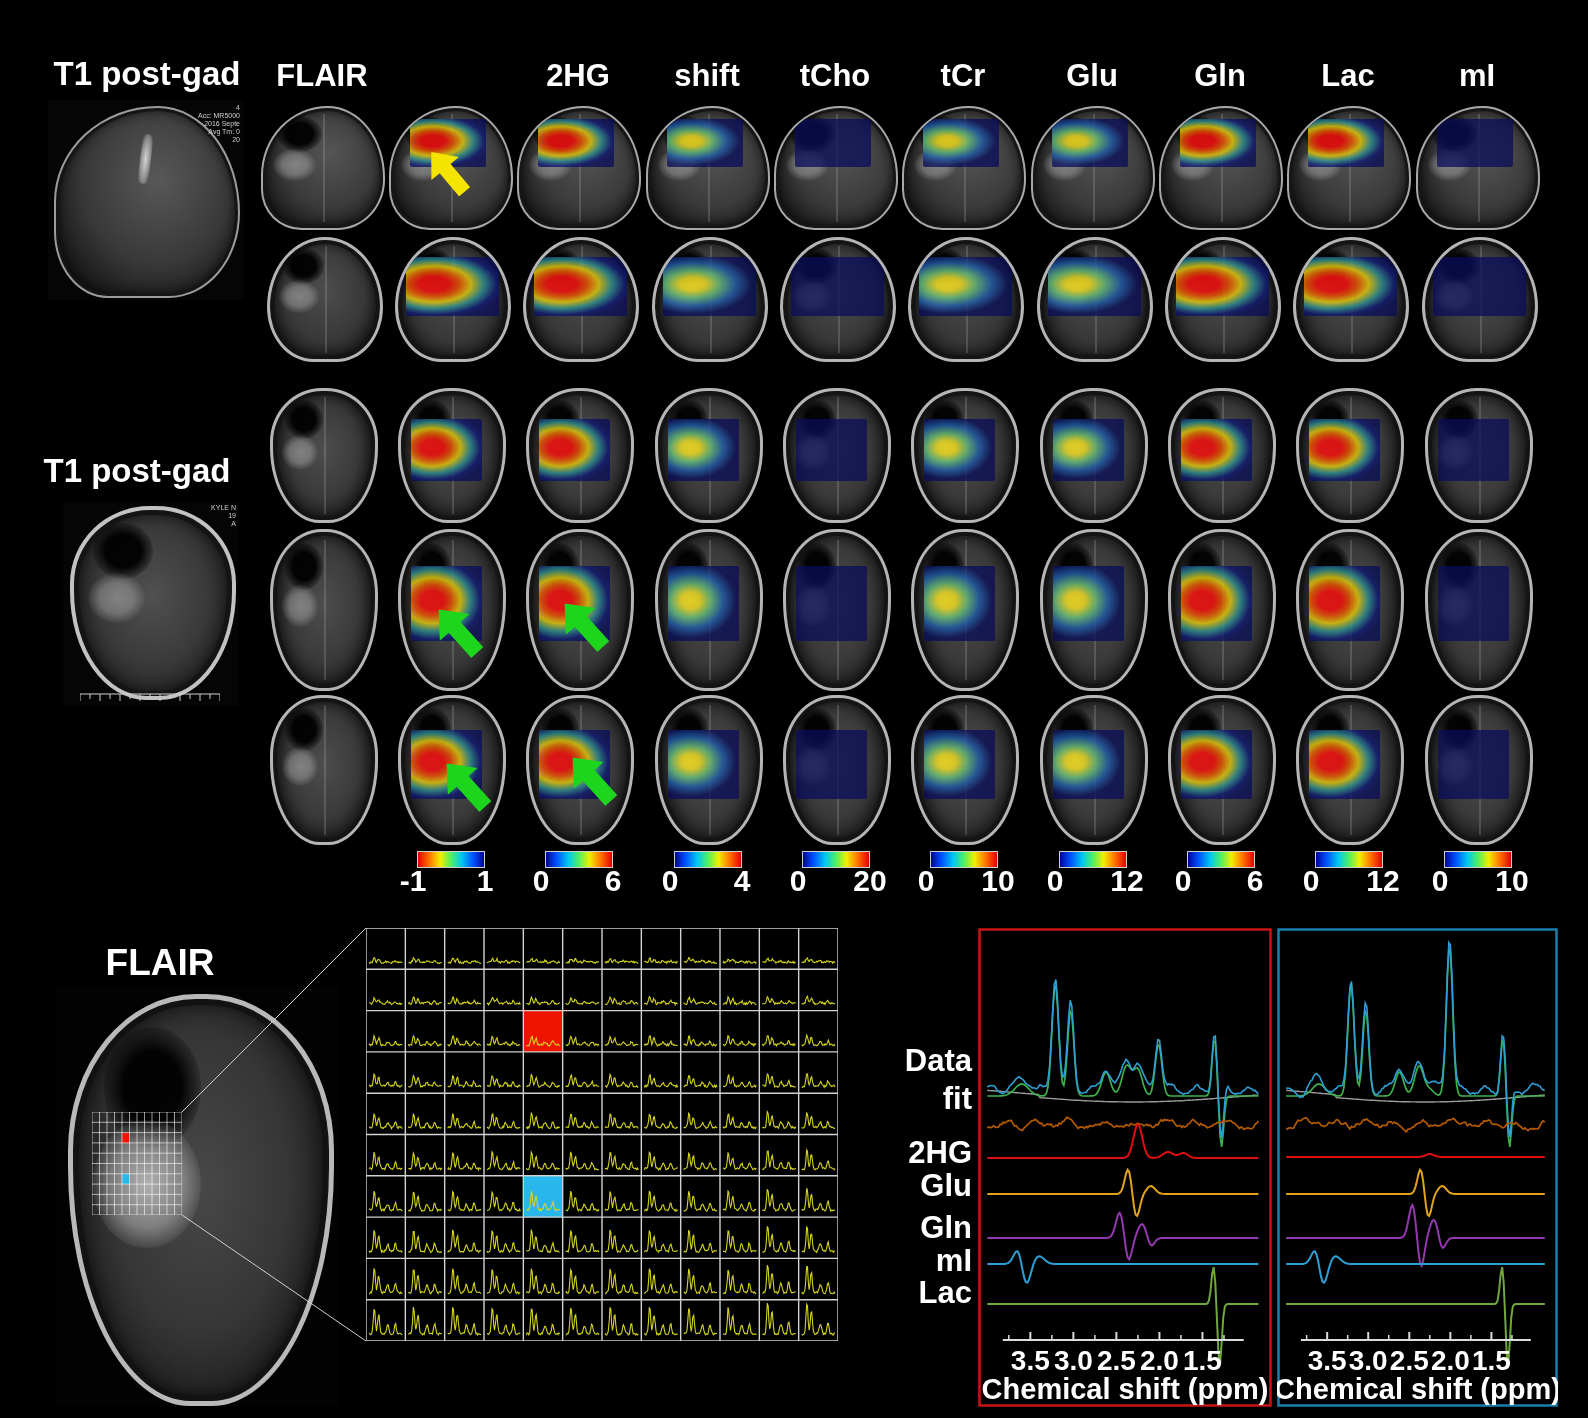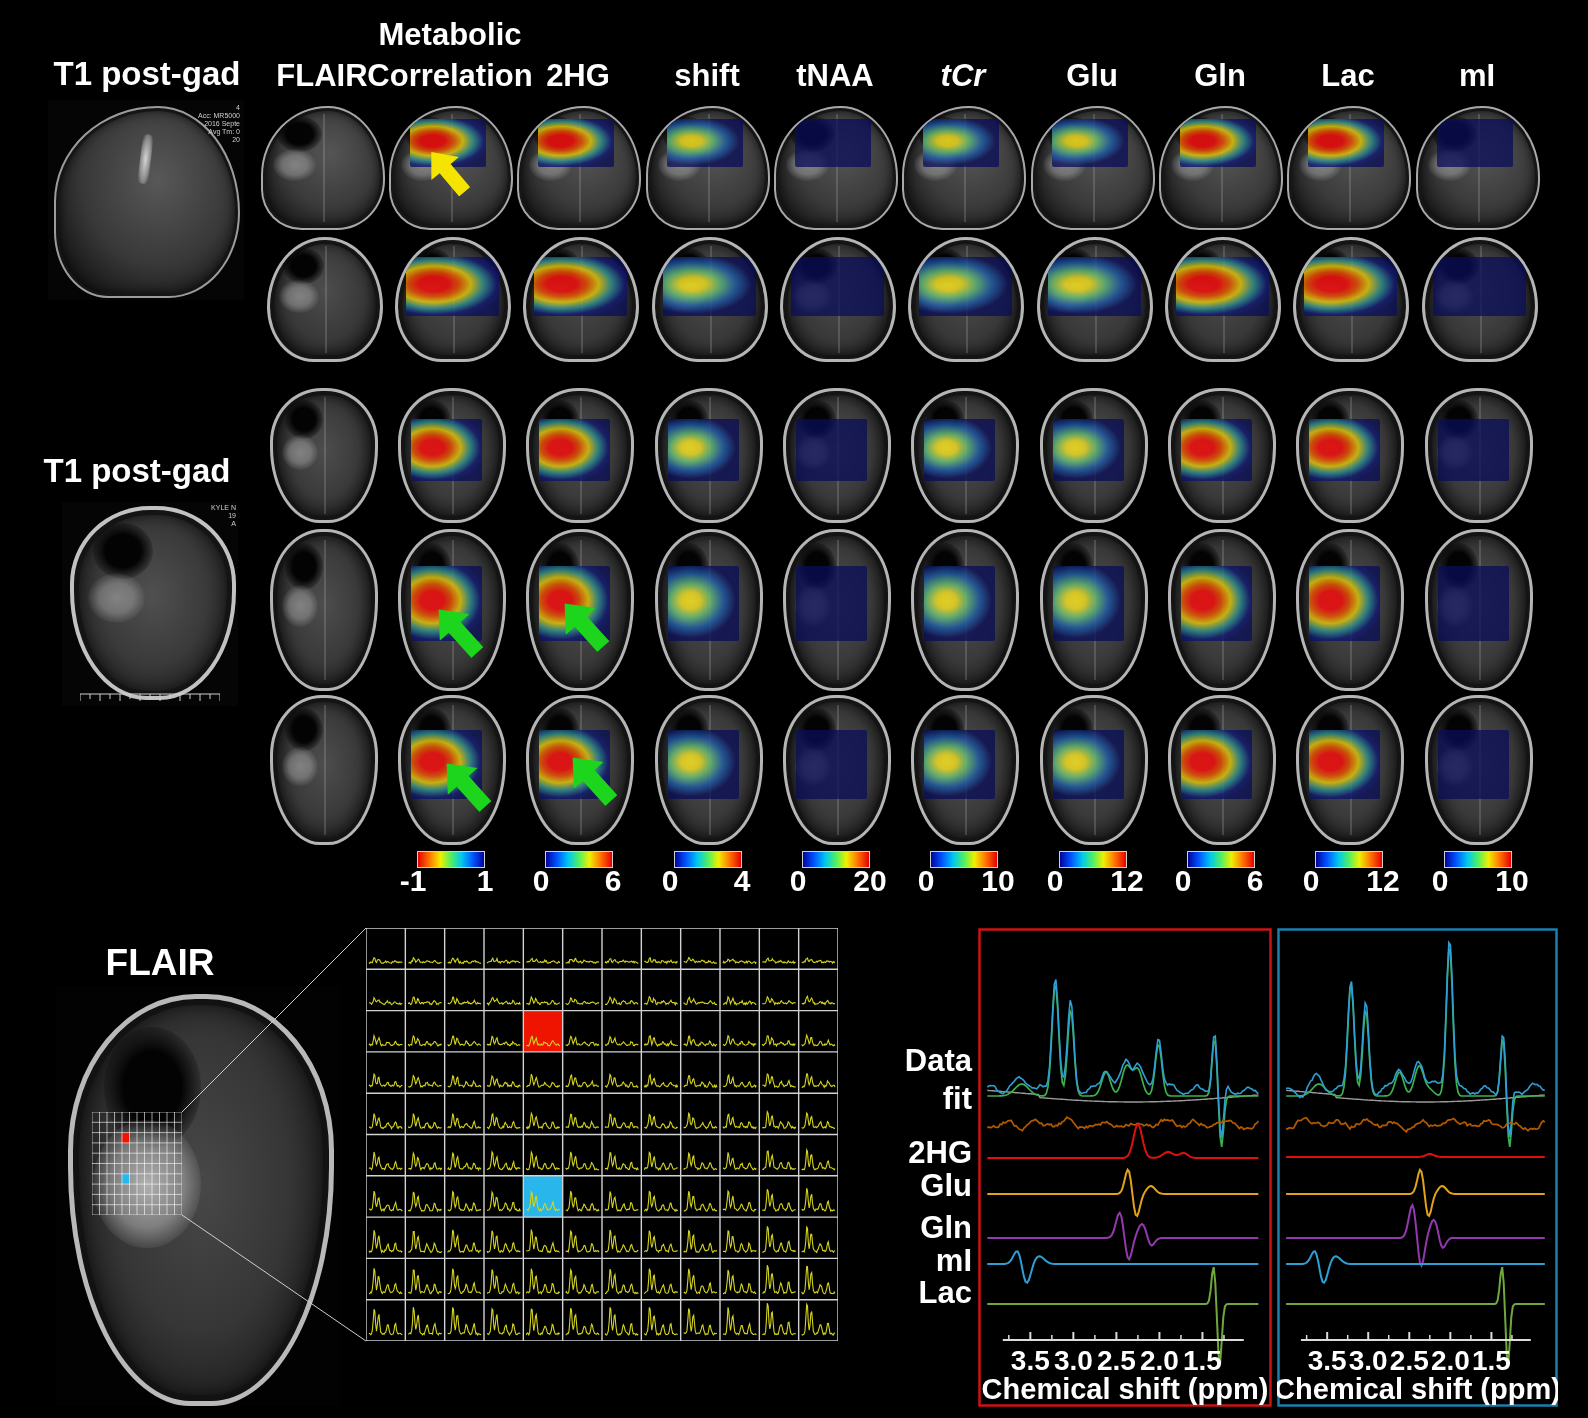--- a/index.html
+++ b/index.html
@@ -54,28 +54,24 @@
 
   <div class="fl" style="top:1043px">Data</div>
   <div class="fl" style="top:1081px">fit</div>
   <div class="fl" style="top:1135px">2HG</div>
   <div class="fl" style="top:1168px">Glu</div>
   <div class="fl" style="top:1210px">Gln</div>
   <div class="fl" style="top:1243px">mI</div>
   <div class="fl" style="top:1275px">Lac</div>
 
 <div class="colhdr" style="left: 258px; top: 58px; width: 128px;">FLAIR</div>
-    <div class="colhdr" style="left: 355px; top: 14px; width: 190px; line-height: 41px;">
-      <div>Metabolic</div>
-      <div>Correlation</div>
-    </div>
     <div class="colhdr" style="left: 514px; top: 58px; width: 128px;">2HG</div>
     <div class="colhdr" style="left: 643px; top: 58px; width: 128px;">shift</div>
-    <div class="colhdr" style="left: 771px; top: 58px; width: 128px;">tNAA</div>
-    <div class="colhdr" style="left: 899px; top: 58px; width: 128px; font-style: italic;">tCr</div>
+    <div class="colhdr" style="left: 771px; top: 58px; width: 128px;">tCho</div>
+    <div class="colhdr" style="left: 899px; top: 58px; width: 128px;">tCr</div>
     <div class="colhdr" style="left: 1028px; top: 58px; width: 128px;">Glu</div>
     <div class="colhdr" style="left: 1156px; top: 58px; width: 128px;">Gln</div>
     <div class="colhdr" style="left: 1284px; top: 58px; width: 128px;">Lac</div>
     <div class="colhdr" style="left: 1413px; top: 58px; width: 128px;">mI</div>
     <div class="cell" style="left: 258.5px; top: 104px; width: 127px; height: 128px;">
       <div class="brain sag" style="left: 2px; top: 2px; width: 120px; height: 120px;">
         <div class="mid"></div>
         <div class="cav"></div>
         <div class="les"></div>
       </div>

